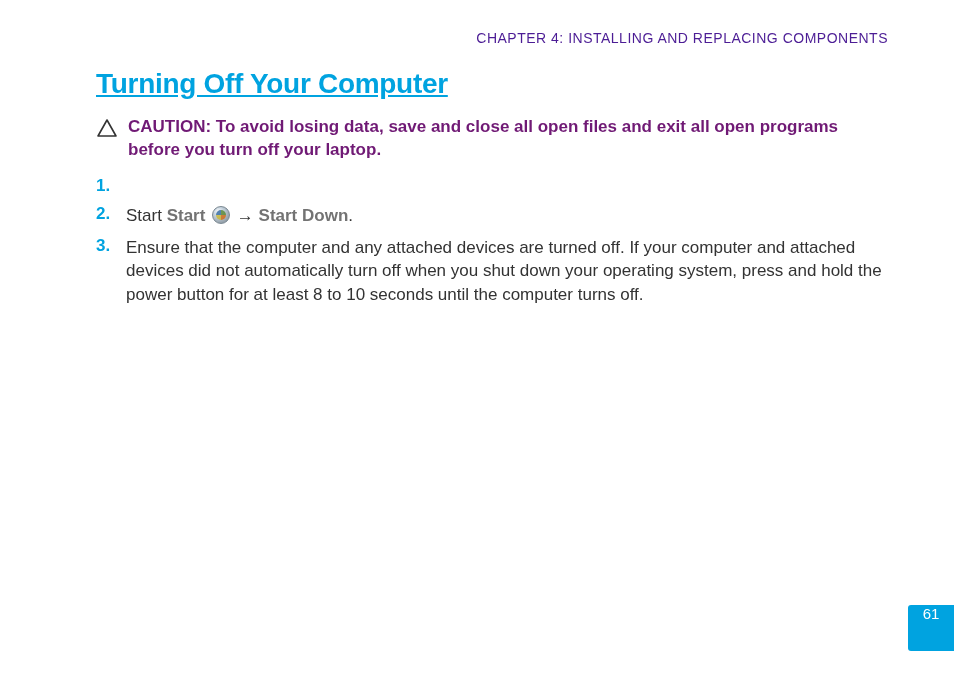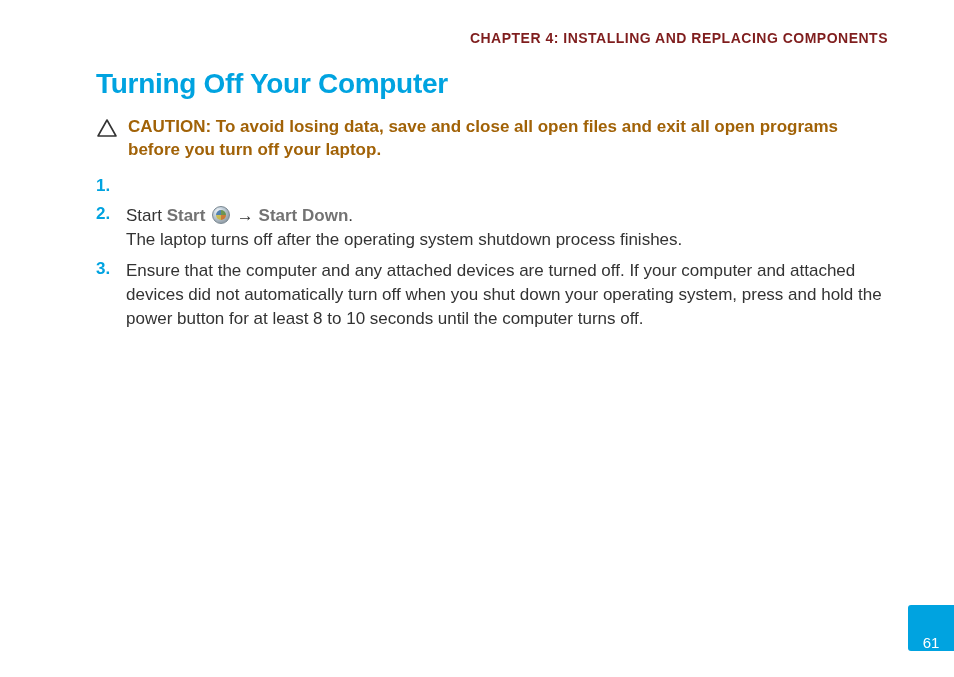--- a/index.html
+++ b/index.html
@@ -15,48 +15,49 @@
       color: #333;
       position: relative;
       overflow: hidden;
     }
     .page {
       padding: 30px 60px 0 96px;
     }
     .chapter-header {
       text-align: right;
       font-size: 14px;
-      font-weight: 700;
+      font-weight: 400;
       letter-spacing: 0.5px;
-      color: #7f1d1d;
+      color: #4c1d95;
       margin-bottom: 22px;
       padding-right: 6px;
     }
     .section-title {
       color: #00a3e0;
       font-size: 28px;
       font-weight: 600;
       margin-bottom: 16px;
       letter-spacing: -0.3px;
+      text-decoration: underline;
     }
     .caution-block {
       display: flex;
       align-items: flex-start;
       gap: 10px;
       margin-bottom: 14px;
     }
     .caution-icon {
       flex: 0 0 auto;
       margin-top: 2px;
     }
     .caution-text {
       font-weight: 700;
       font-size: 17px;
       line-height: 1.35;
-      color: #a16207;
+      color: #701a75;
     }
     .steps {
       list-style: none;
       counter-reset: step;
       display: flex;
       flex-direction: column;
       gap: 8px;
     }
     .step {
       display: flex;
@@ -103,21 +104,21 @@
       position: absolute;
       right: 0;
       bottom: 26px;
       width: 46px;
       height: 46px;
       background: #00a3e0;
       color: #ffffff;
       font-size: 15px;
       font-weight: 400;
       display: flex;
-      align-items: flex-end;
+      align-items: flex-start;
       justify-content: center;
       border-top-left-radius: 3px;
       border-bottom-left-radius: 3px;
     }
   </style>
 </head>
 <body>
 
 <div class="page">
   <div class="chapter-header">CHAPTER 4: INSTALLING AND REPLACING COMPONENTS</div>
@@ -139,21 +140,20 @@
   <ol class="steps">
     <li class="step">
       <span class="step-num">1.</span>
     </li>
 
     <li class="step">
       <span class="step-num">2.</span>
       <div class="step-body">
         <span>Start </span><b>Start</b>
         <span class="start-orb"></span><span> → </span><b>Start Down</b><span>.</span><br>
-        <span>The laptop turns off after the operating system shutdown process finishes.</span>
       </div>
     </li>
 
     <li class="step">
       <span class="step-num">3.</span>
       <div class="step-body">Ensure that the computer and any attached devices are turned off. If your computer and attached devices did not automatically turn off when you shut down your operating system, press and hold the power button for at least 8 to 10 seconds until the computer turns off.</div>
     </li>
   </ol>
 </div>
 

